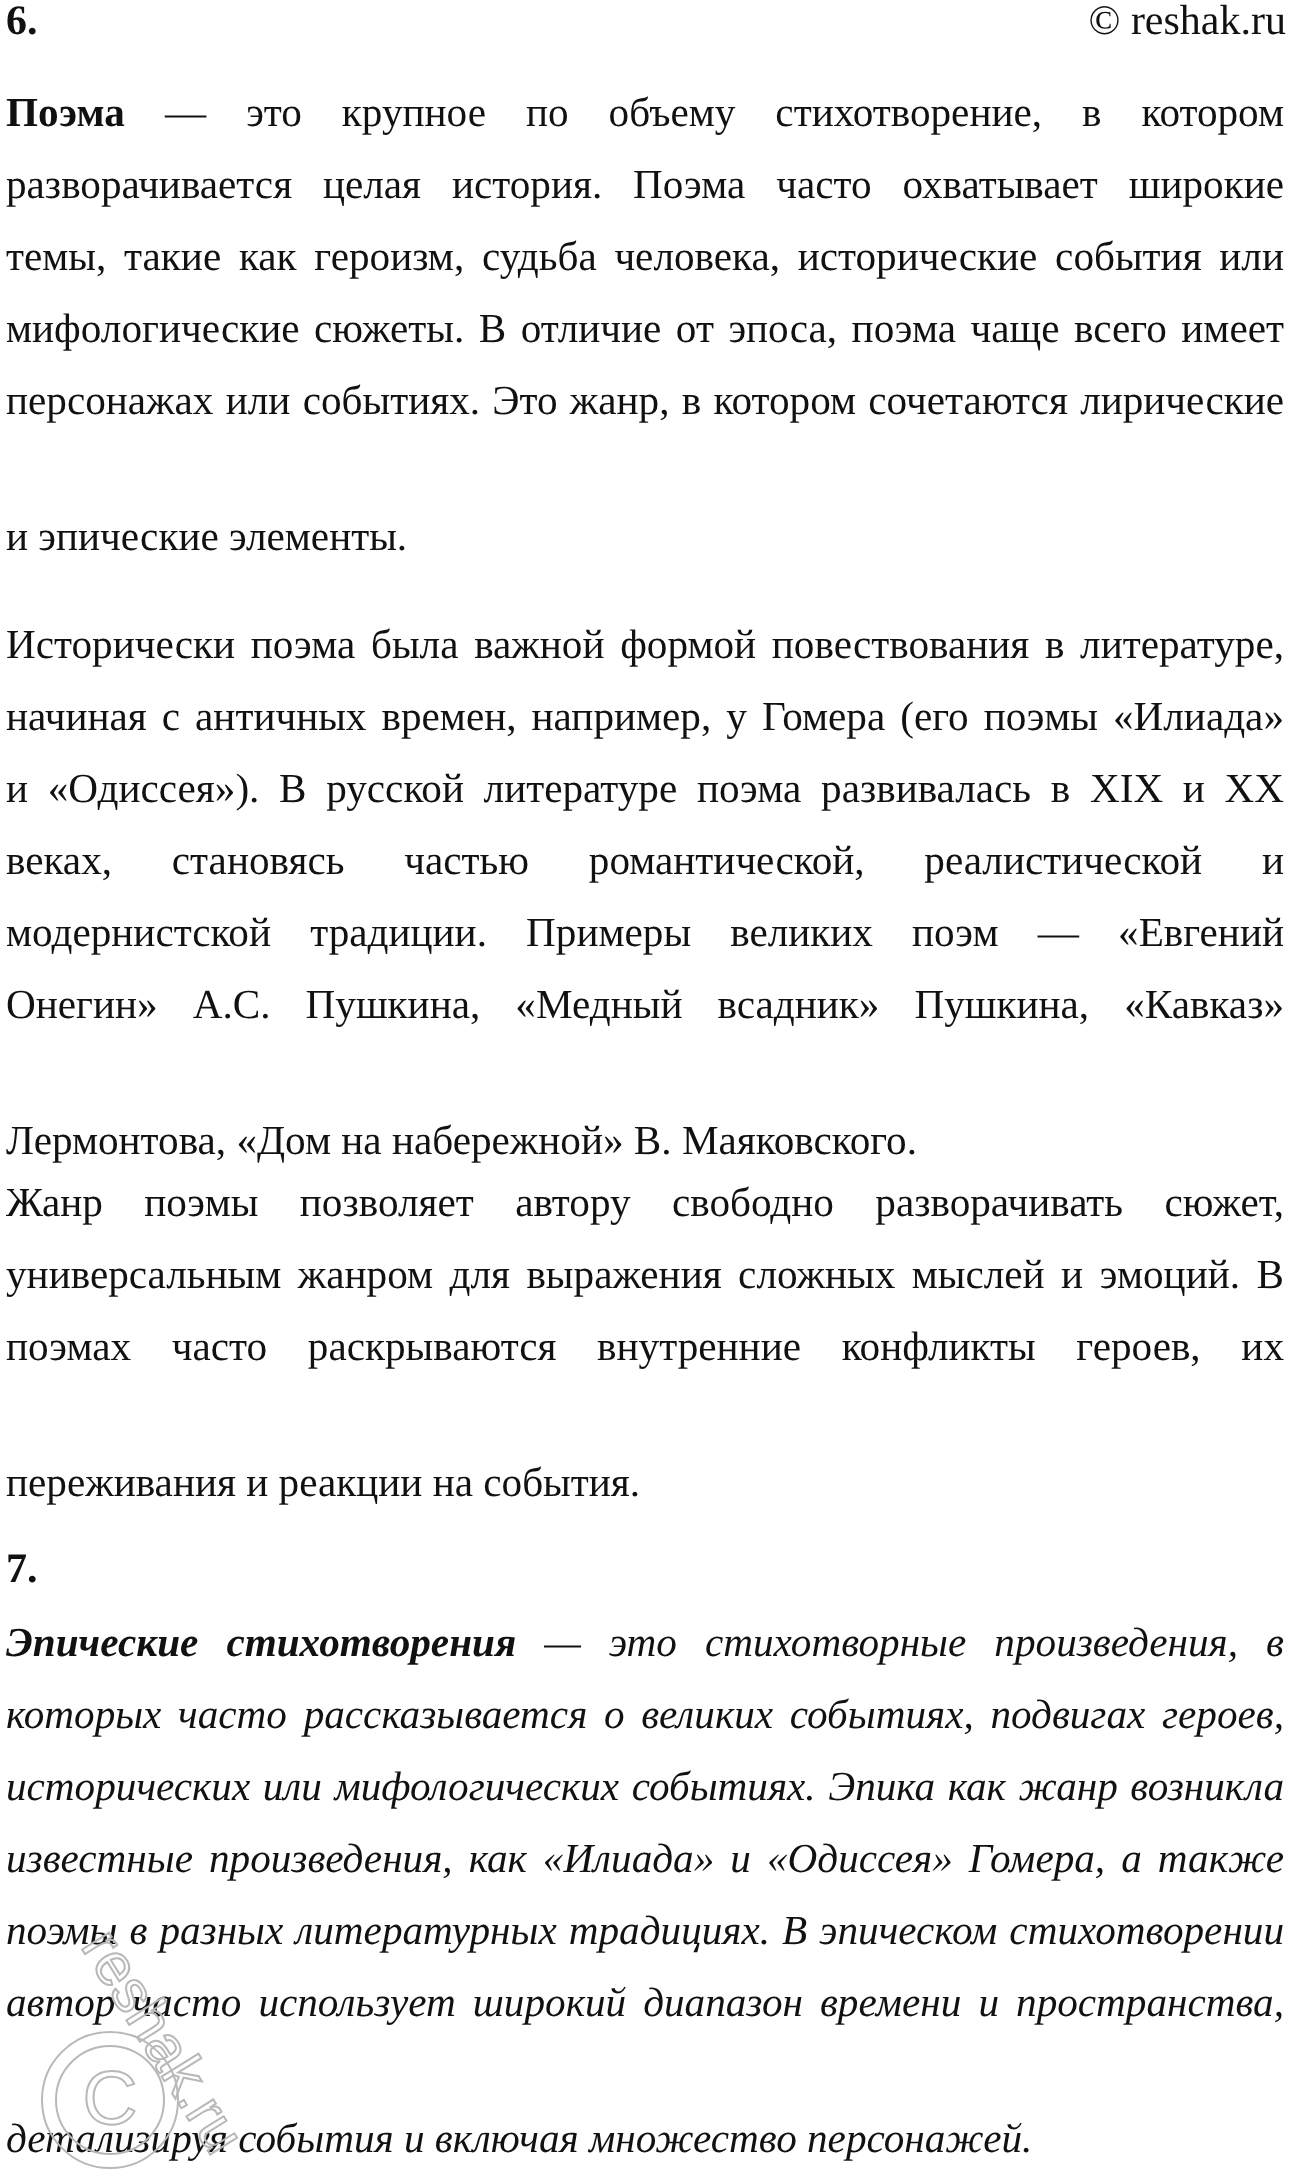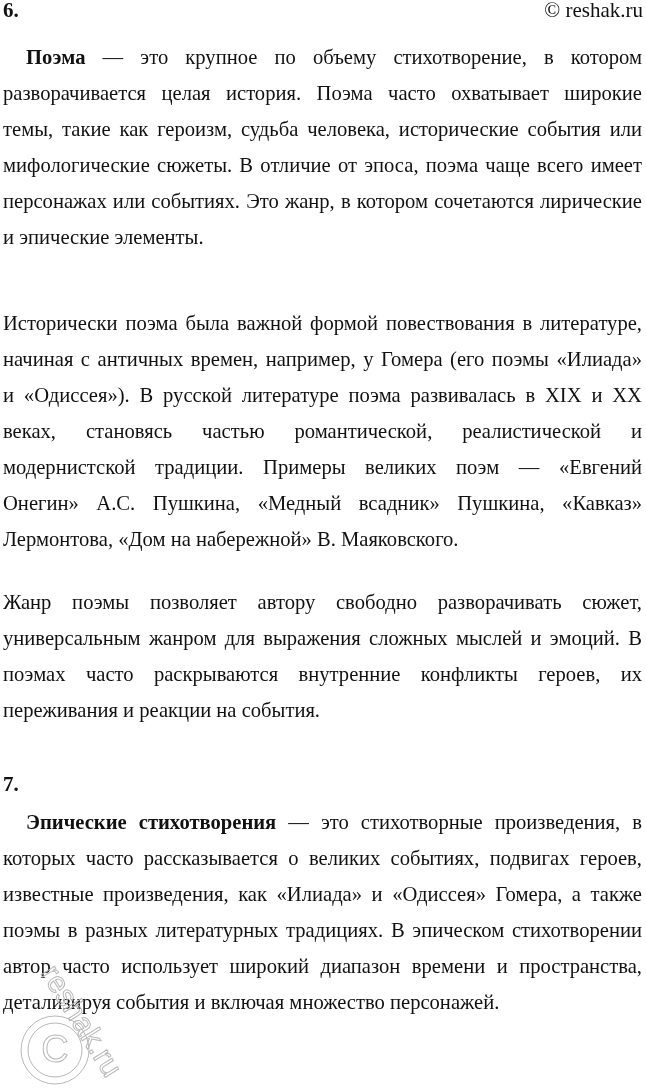--- a/index.html
+++ b/index.html
@@ -16,22 +16,22 @@
   .task-num { position: absolute; left: 3px; top: 0; font-weight: bold; }
   .copyright { position: absolute; right: 0; top: 0; }
   .para {
     position: absolute; left: 3px; width: 639px;
     font-size: 20.6px; line-height: 36px;
   }
   .line {
     display: block; height: 36px; white-space: nowrap;
     text-align: justify; text-align-last: justify;
   }
-  .line.last { text-align-last: left; }
-  .bold { font-weight: bold; margin-left: 23px; }
+  .line.last { text-align-last: left; margin-top: 32px; }
+  .bold { font-weight: bold; }
   .num7 {
     position: absolute; left: 3px; top: 771px; font-size: 21px; line-height: 26px;
     font-weight: bold;
   }
   .watermark {
     position: absolute; left: 10px; top: 945px; width: 170px; height: 150px;
     pointer-events: none;
   }
 </style>
 </head>
@@ -65,23 +65,24 @@
 
   <div class="para" style="top:584px;">
     <span class="line">Жанр поэмы позволяет автору свободно разворачивать сюжет,</span>
     <span class="line">универсальным жанром для выражения сложных мыслей и эмоций. В</span>
     <span class="line">поэмах часто раскрываются внутренние конфликты героев, их</span>
     <span class="line last">переживания и реакции на события.</span>
   </div>
 
   <div class="num7">7.</div>
 
-  <div class="para" style="top:804px;">
+  <div class="para" style="top:804px;font-style:italic;">
     <span class="line"><span class="bold">Эпические стихотворения</span><span> — это стихотворные произведения, в</span></span>
     <span class="line">которых часто рассказывается о великих событиях, подвигах героев,</span>
+    <span class="line">исторических или мифологических событиях. Эпика как жанр возникла</span>
     <span class="line">известные произведения, как «Илиада» и «Одиссея» Гомера, а также</span>
     <span class="line">поэмы в разных литературных традициях. В эпическом стихотворении</span>
     <span class="line">автор часто использует широкий диапазон времени и пространства,</span>
     <span class="line last">детализируя события и включая множество персонажей.</span>
   </div>
 
   <svg class="watermark" viewBox="0 0 170 150">
     <g fill="none" stroke="#b8b8b8" stroke-width="1">
       <circle cx="45" cy="105" r="34"></circle>
       <circle cx="45" cy="105" r="27"></circle>

